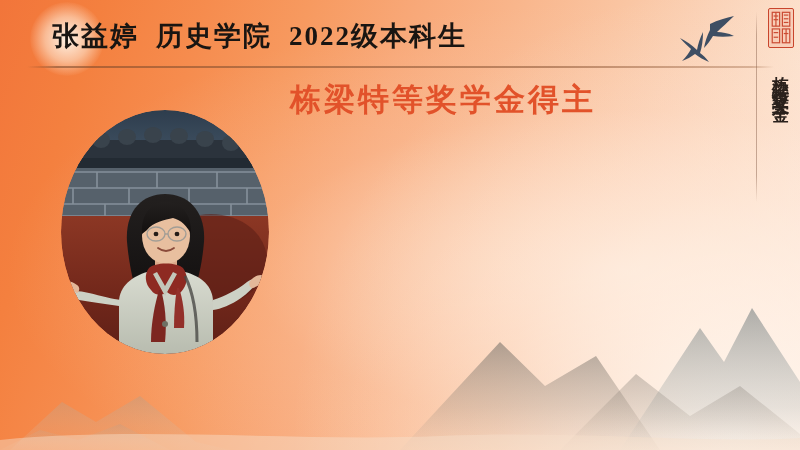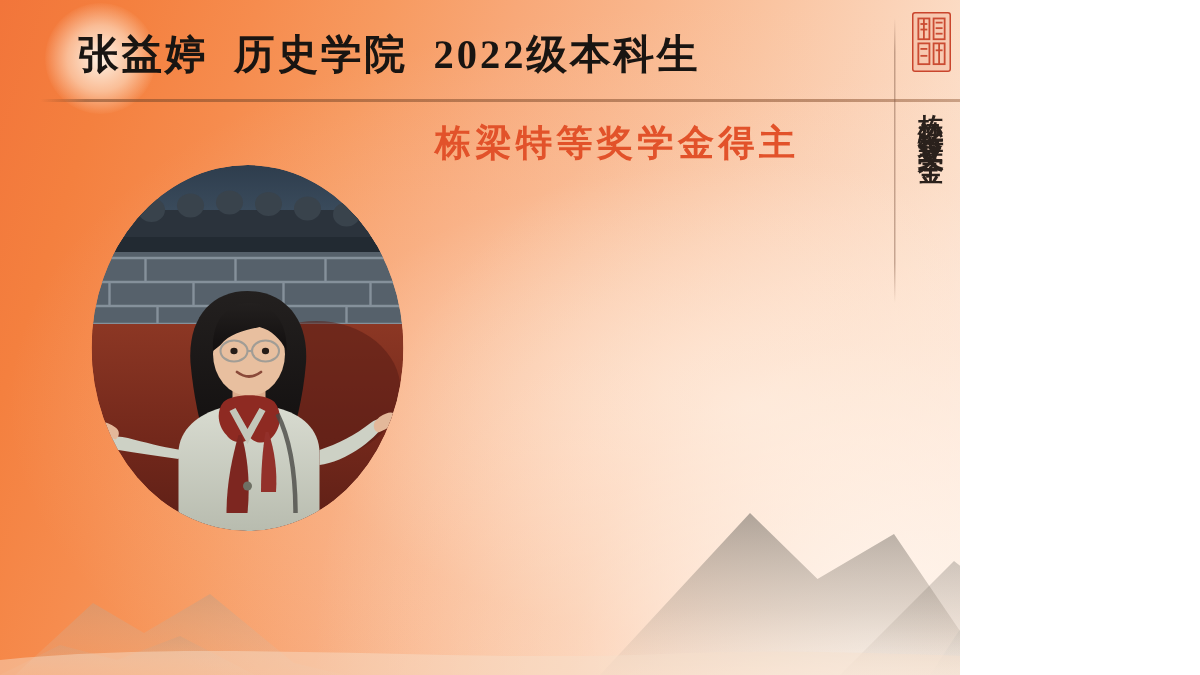--- a/index.html
+++ b/index.html
@@ -1,21 +1,21 @@
 <!DOCTYPE html>
 <html><head>
 <meta charset="utf-8">
 <style>
   html,body{margin:0;padding:0;}
   body{
     width:800px;height:450px;overflow:hidden;
     font-family:"Liberation Serif","DejaVu Serif",serif;
   }
   #poster{
-    position:relative;width:640px;height:450px;overflow:hidden;
+    position:relative;width:800px;height:450px;overflow:hidden;
     background:
       radial-gradient(circle at 92% 96%, rgba(255,246,238,0.95) 0%, rgba(255,238,226,0.35) 28%, rgba(255,235,220,0) 52%),
       radial-gradient(ellipse at 78% 60%, rgba(255,233,216,0.85) 0%, rgba(252,205,176,0.25) 42%, rgba(250,180,140,0) 70%),
       linear-gradient(108deg,
         #f2753a 0%,
         #f4803f 11%,
         #f68c4e 22%,
         #f79a60 33%,
         #f8a878 44%,
         #f9b68c 55%,
@@ -45,21 +45,21 @@
     font-family:"Liberation Serif","DejaVu Serif",serif;
   }
   .title .gap{display:inline-block;width:17px;}
   .title-rule{
     position:absolute;left:27px;top:66px;width:747px;height:2px;
     background:linear-gradient(90deg, rgba(120,70,40,0.0) 0%, rgba(120,70,40,0.55) 4%, rgba(140,85,52,0.55) 70%, rgba(150,95,60,0.35) 97%, rgba(150,95,60,0) 100%);
   }
 
   .subtitle{
     position:absolute;left:290px;top:79px;
-    font-size:24px;font-weight:700;color:#e2522a;letter-spacing:3px;
+    font-size:31px;font-weight:700;color:#e2522a;letter-spacing:3px;
     white-space:nowrap;
     font-family:"Liberation Serif","DejaVu Serif",serif;
   }
 
   
   .body-text{
     position:absolute;left:288px;top:118px;width:455px;
     font-size:18.5px;line-height:32.4px;color:#14100d;
     letter-spacing:0.6px;text-align:justify;text-justify:inter-character;
     font-family:"Liberation Serif","DejaVu Serif",serif;

